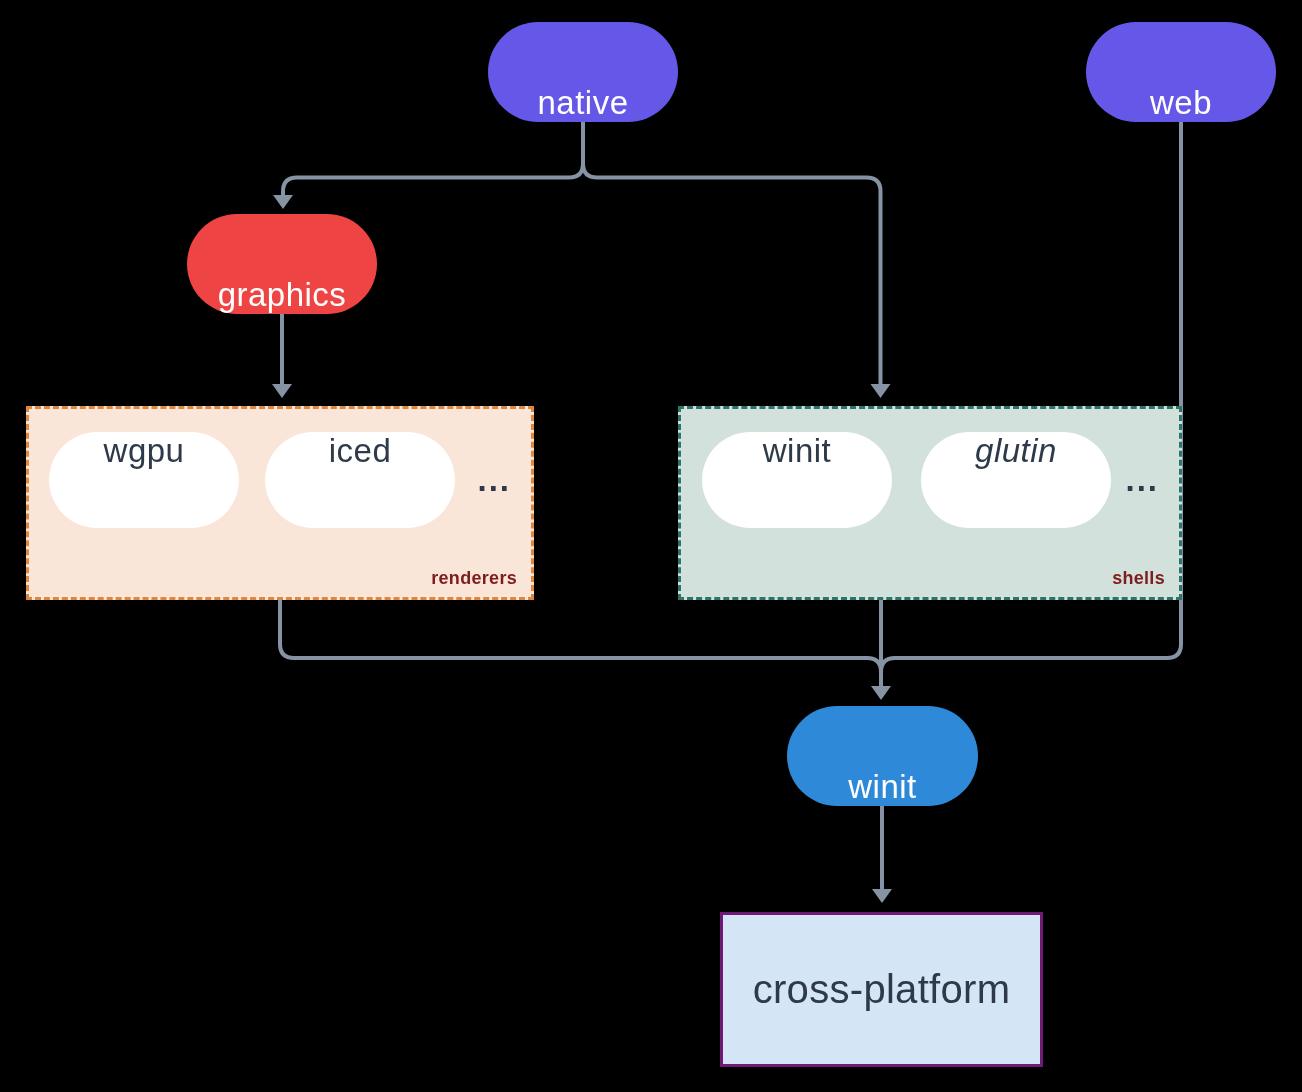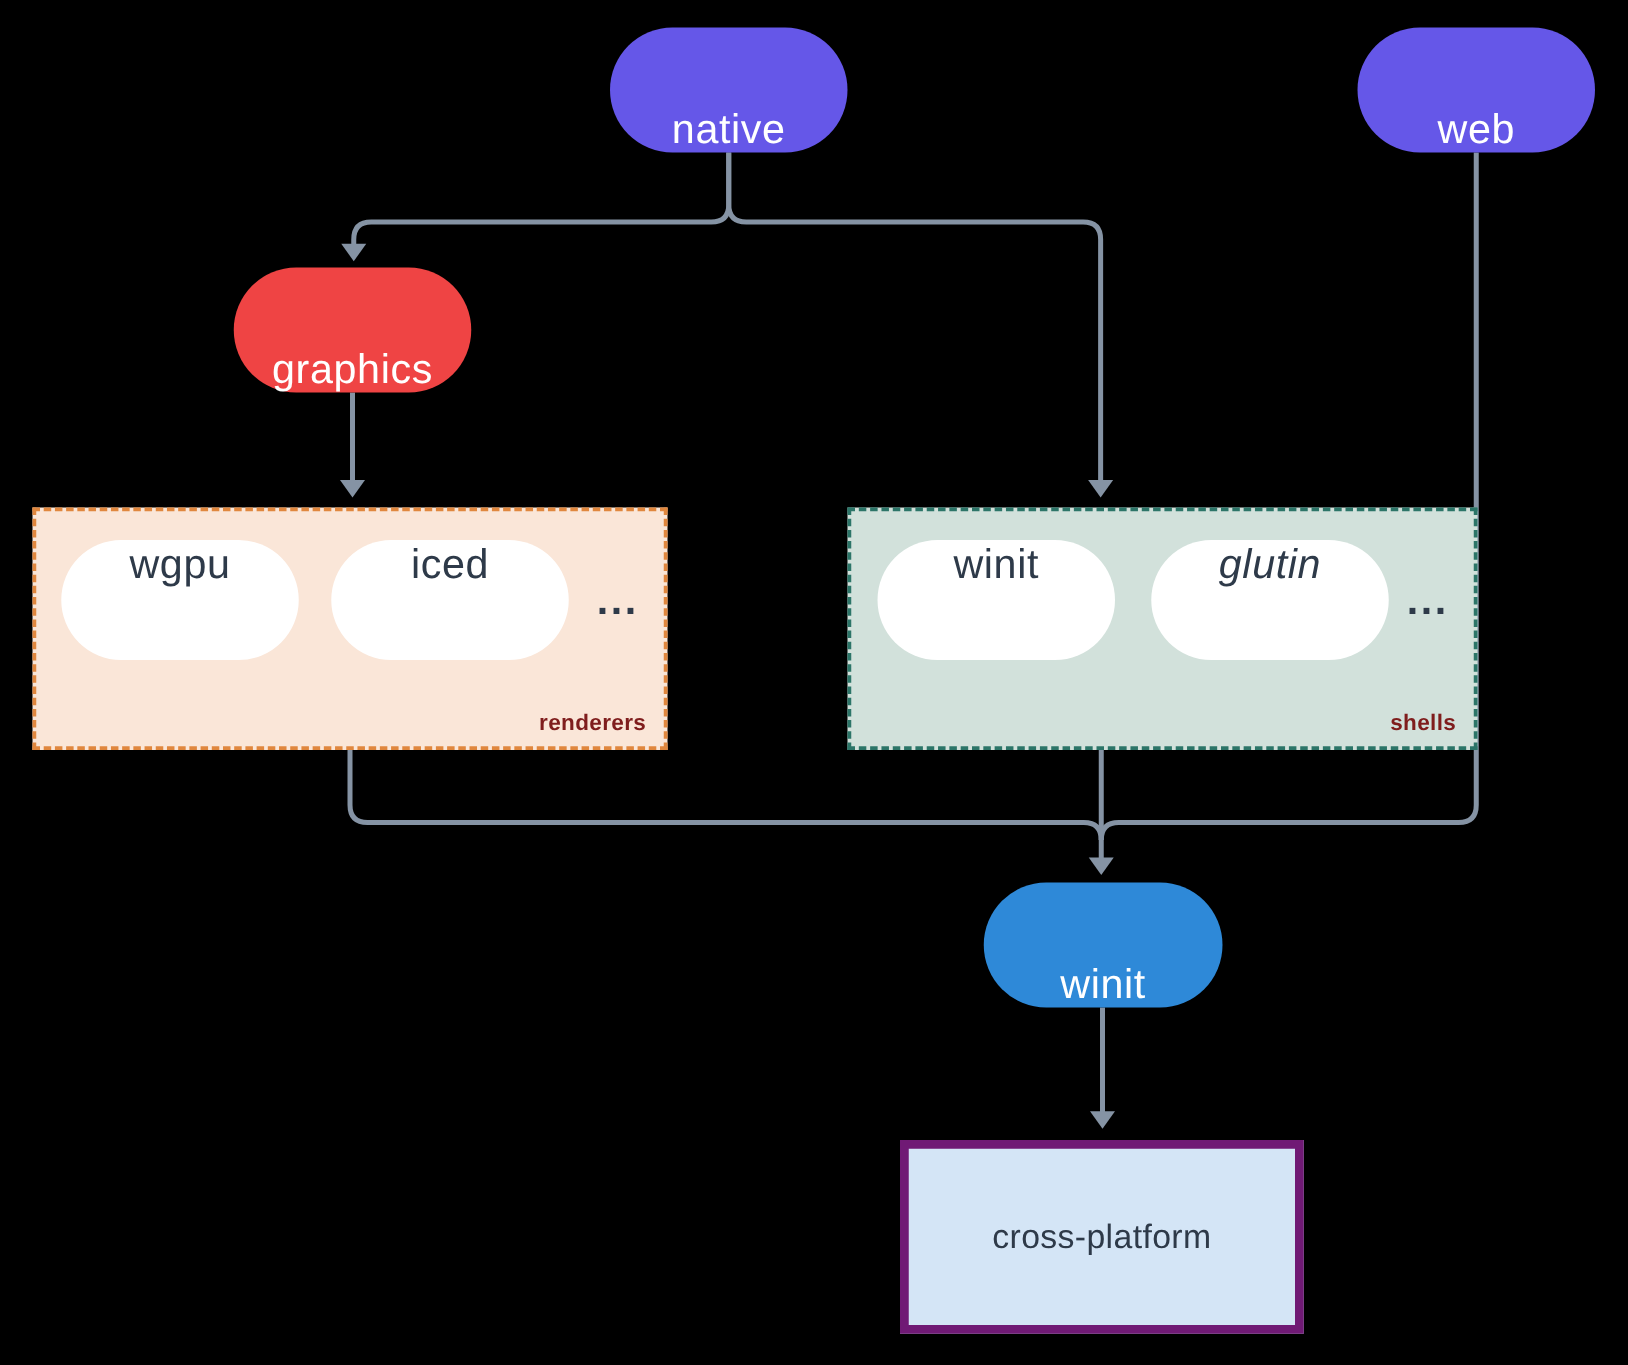--- a/index.html
+++ b/index.html
@@ -33,23 +33,23 @@
   .ellipsis{
     position:absolute;top:23px;right:20px;height:96px;display:flex;align-items:center;
     color:#2E3A49;font-size:33px;font-weight:bold;letter-spacing:2px;
   }
   .group-label{
     position:absolute;right:14px;bottom:8px;color:#7f1d1d;font-size:18px;letter-spacing:.3px;font-weight:bold;
   }
 
   .app-box{
     position:absolute;left:720px;top:912px;width:323px;height:155px;box-sizing:border-box;
-    background:#D4E5F6;border:7px solid #701a75;
+    background:#D4E5F6;border:3px solid #701a75;
     display:flex;flex-direction:column;align-items:center;justify-content:center;
-    color:#2E3A49;font-size:27px;line-height:47px;letter-spacing:.3px;text-align:center;
+    color:#2E3A49;font-size:40px;line-height:47px;letter-spacing:.3px;text-align:center;
   }
 </style>
 </head>
 <body>
 
 <div id="stage">
 
   <svg id="edges" viewBox="0 0 1302 1092" xmlns="http://www.w3.org/2000/svg">
     <path class="edge" d="M583,122 L583,163.5 Q583,177.5 569,177.5 L297,177.5 Q283,177.5 283,191.5 L283,196"></path>
     <polygon class="arrowhead" points="273,195 293,195 283,209"></polygon>

